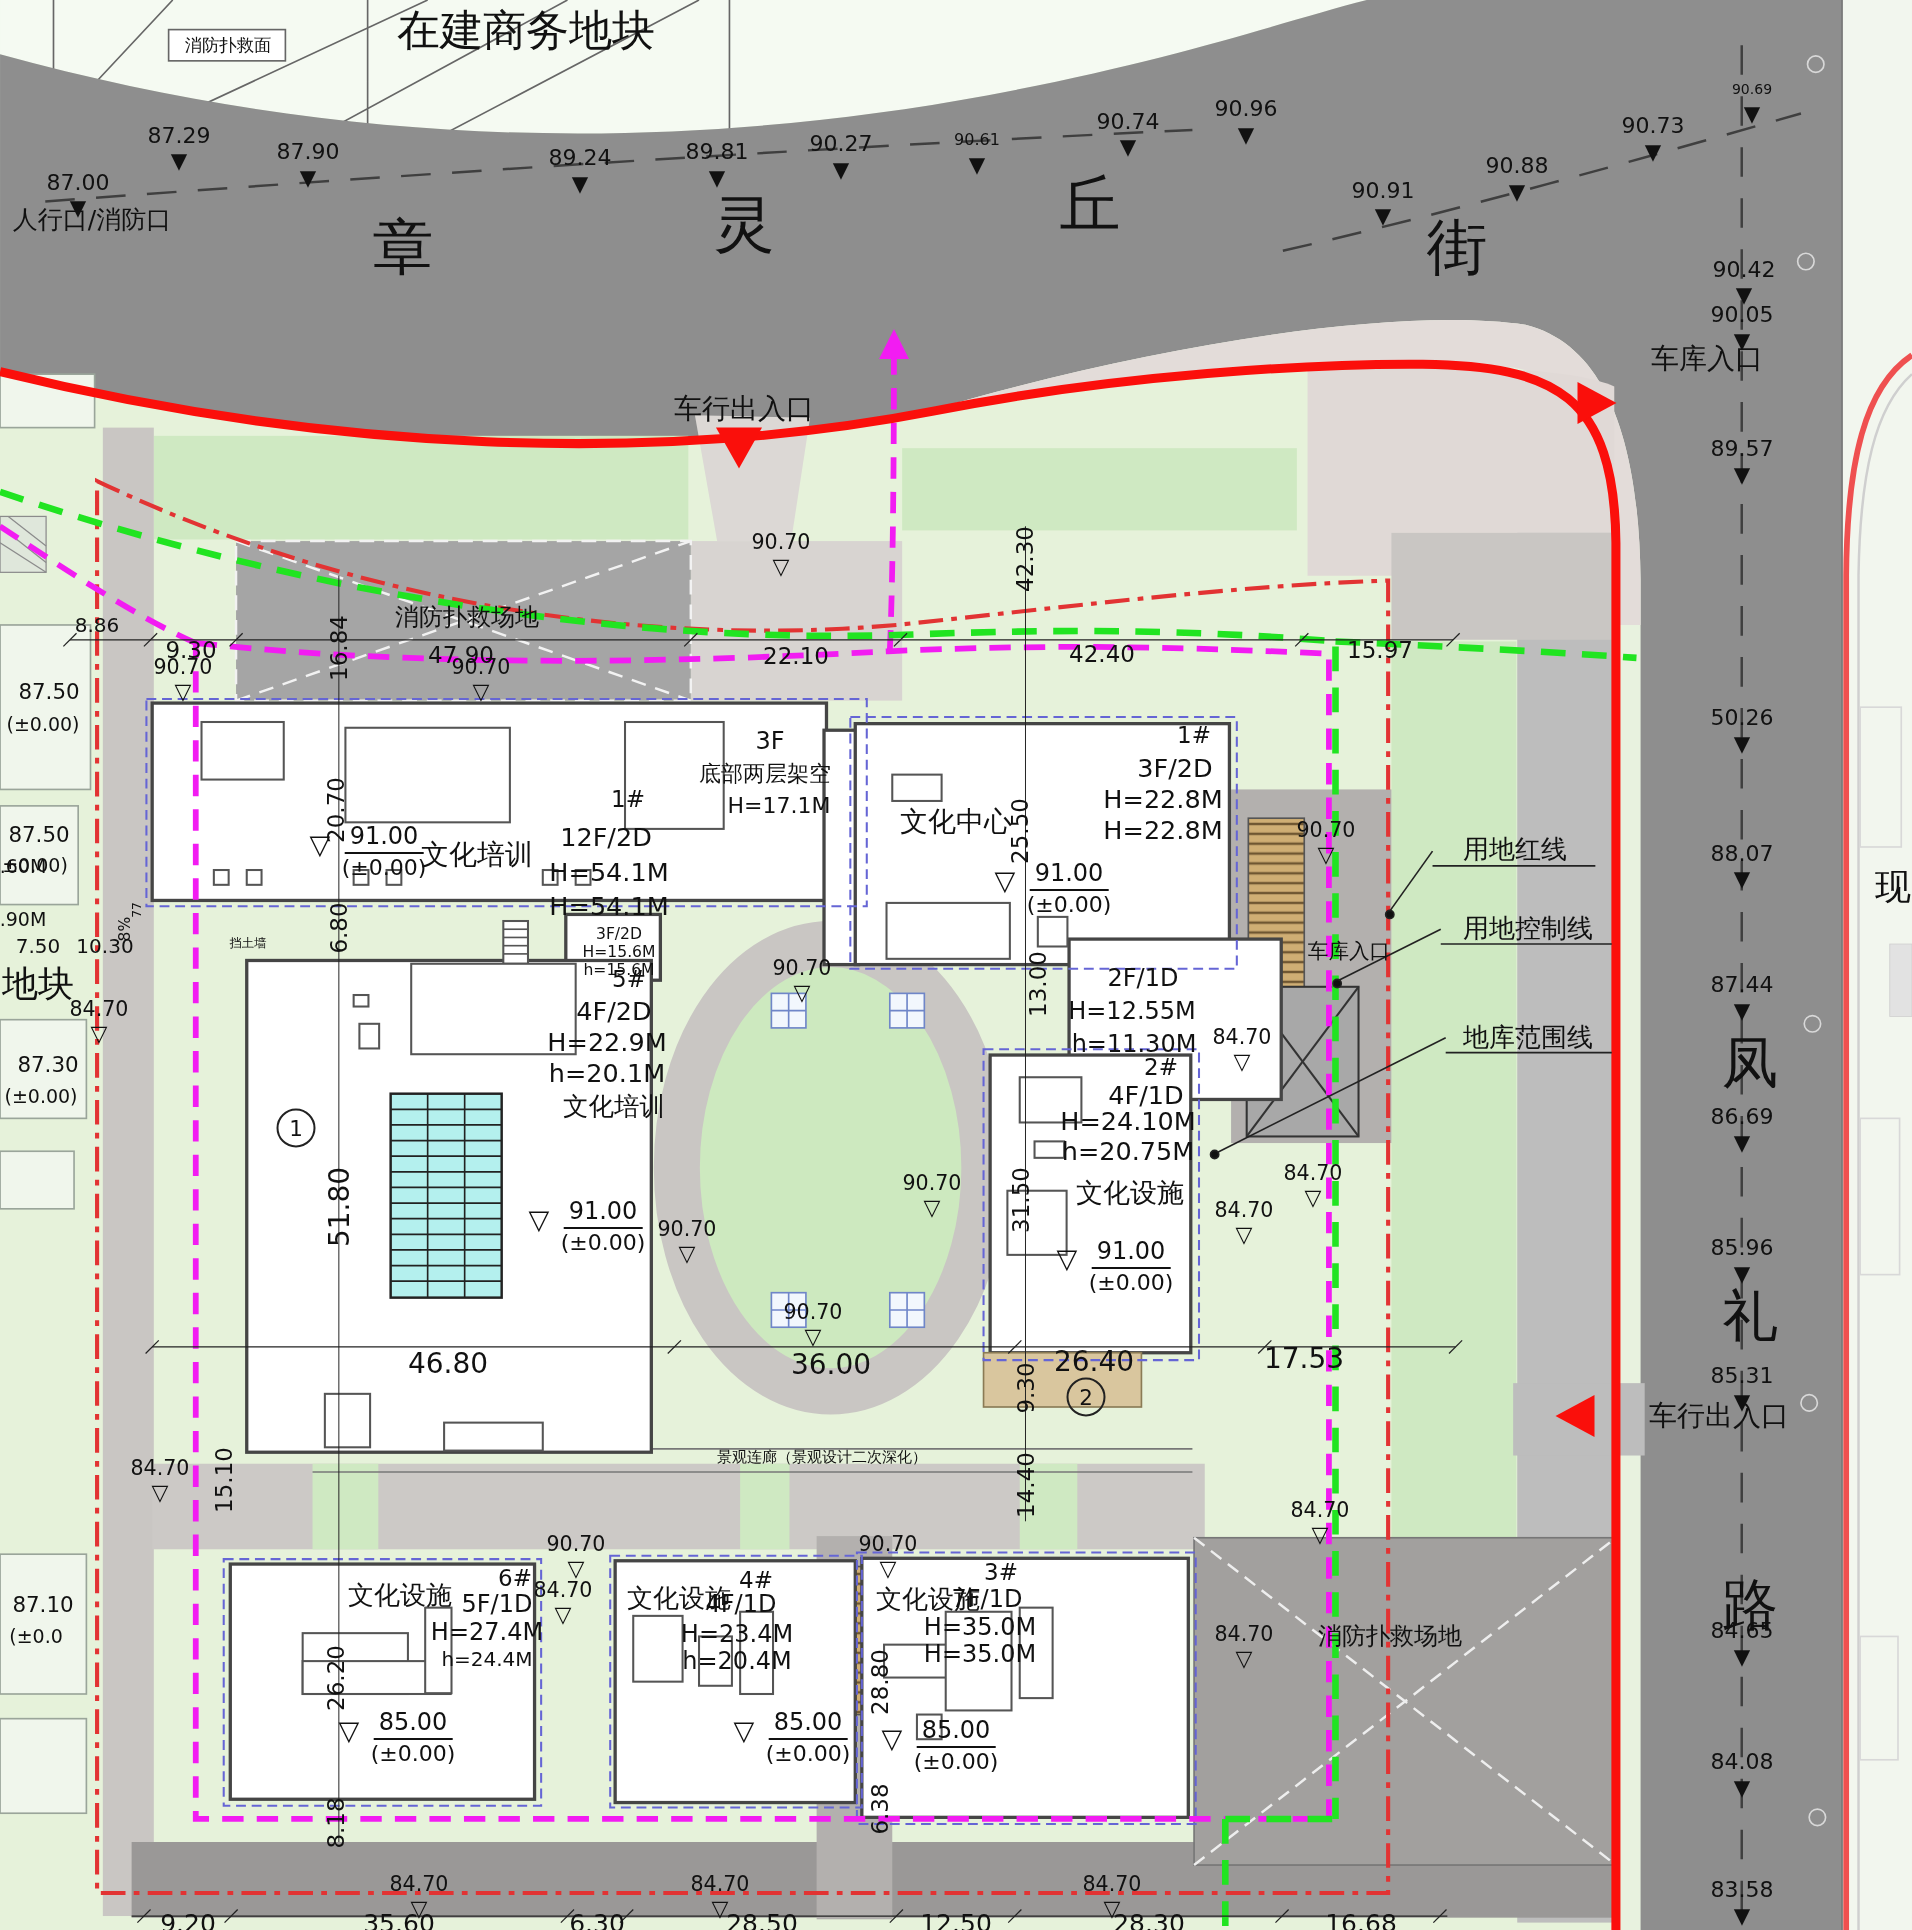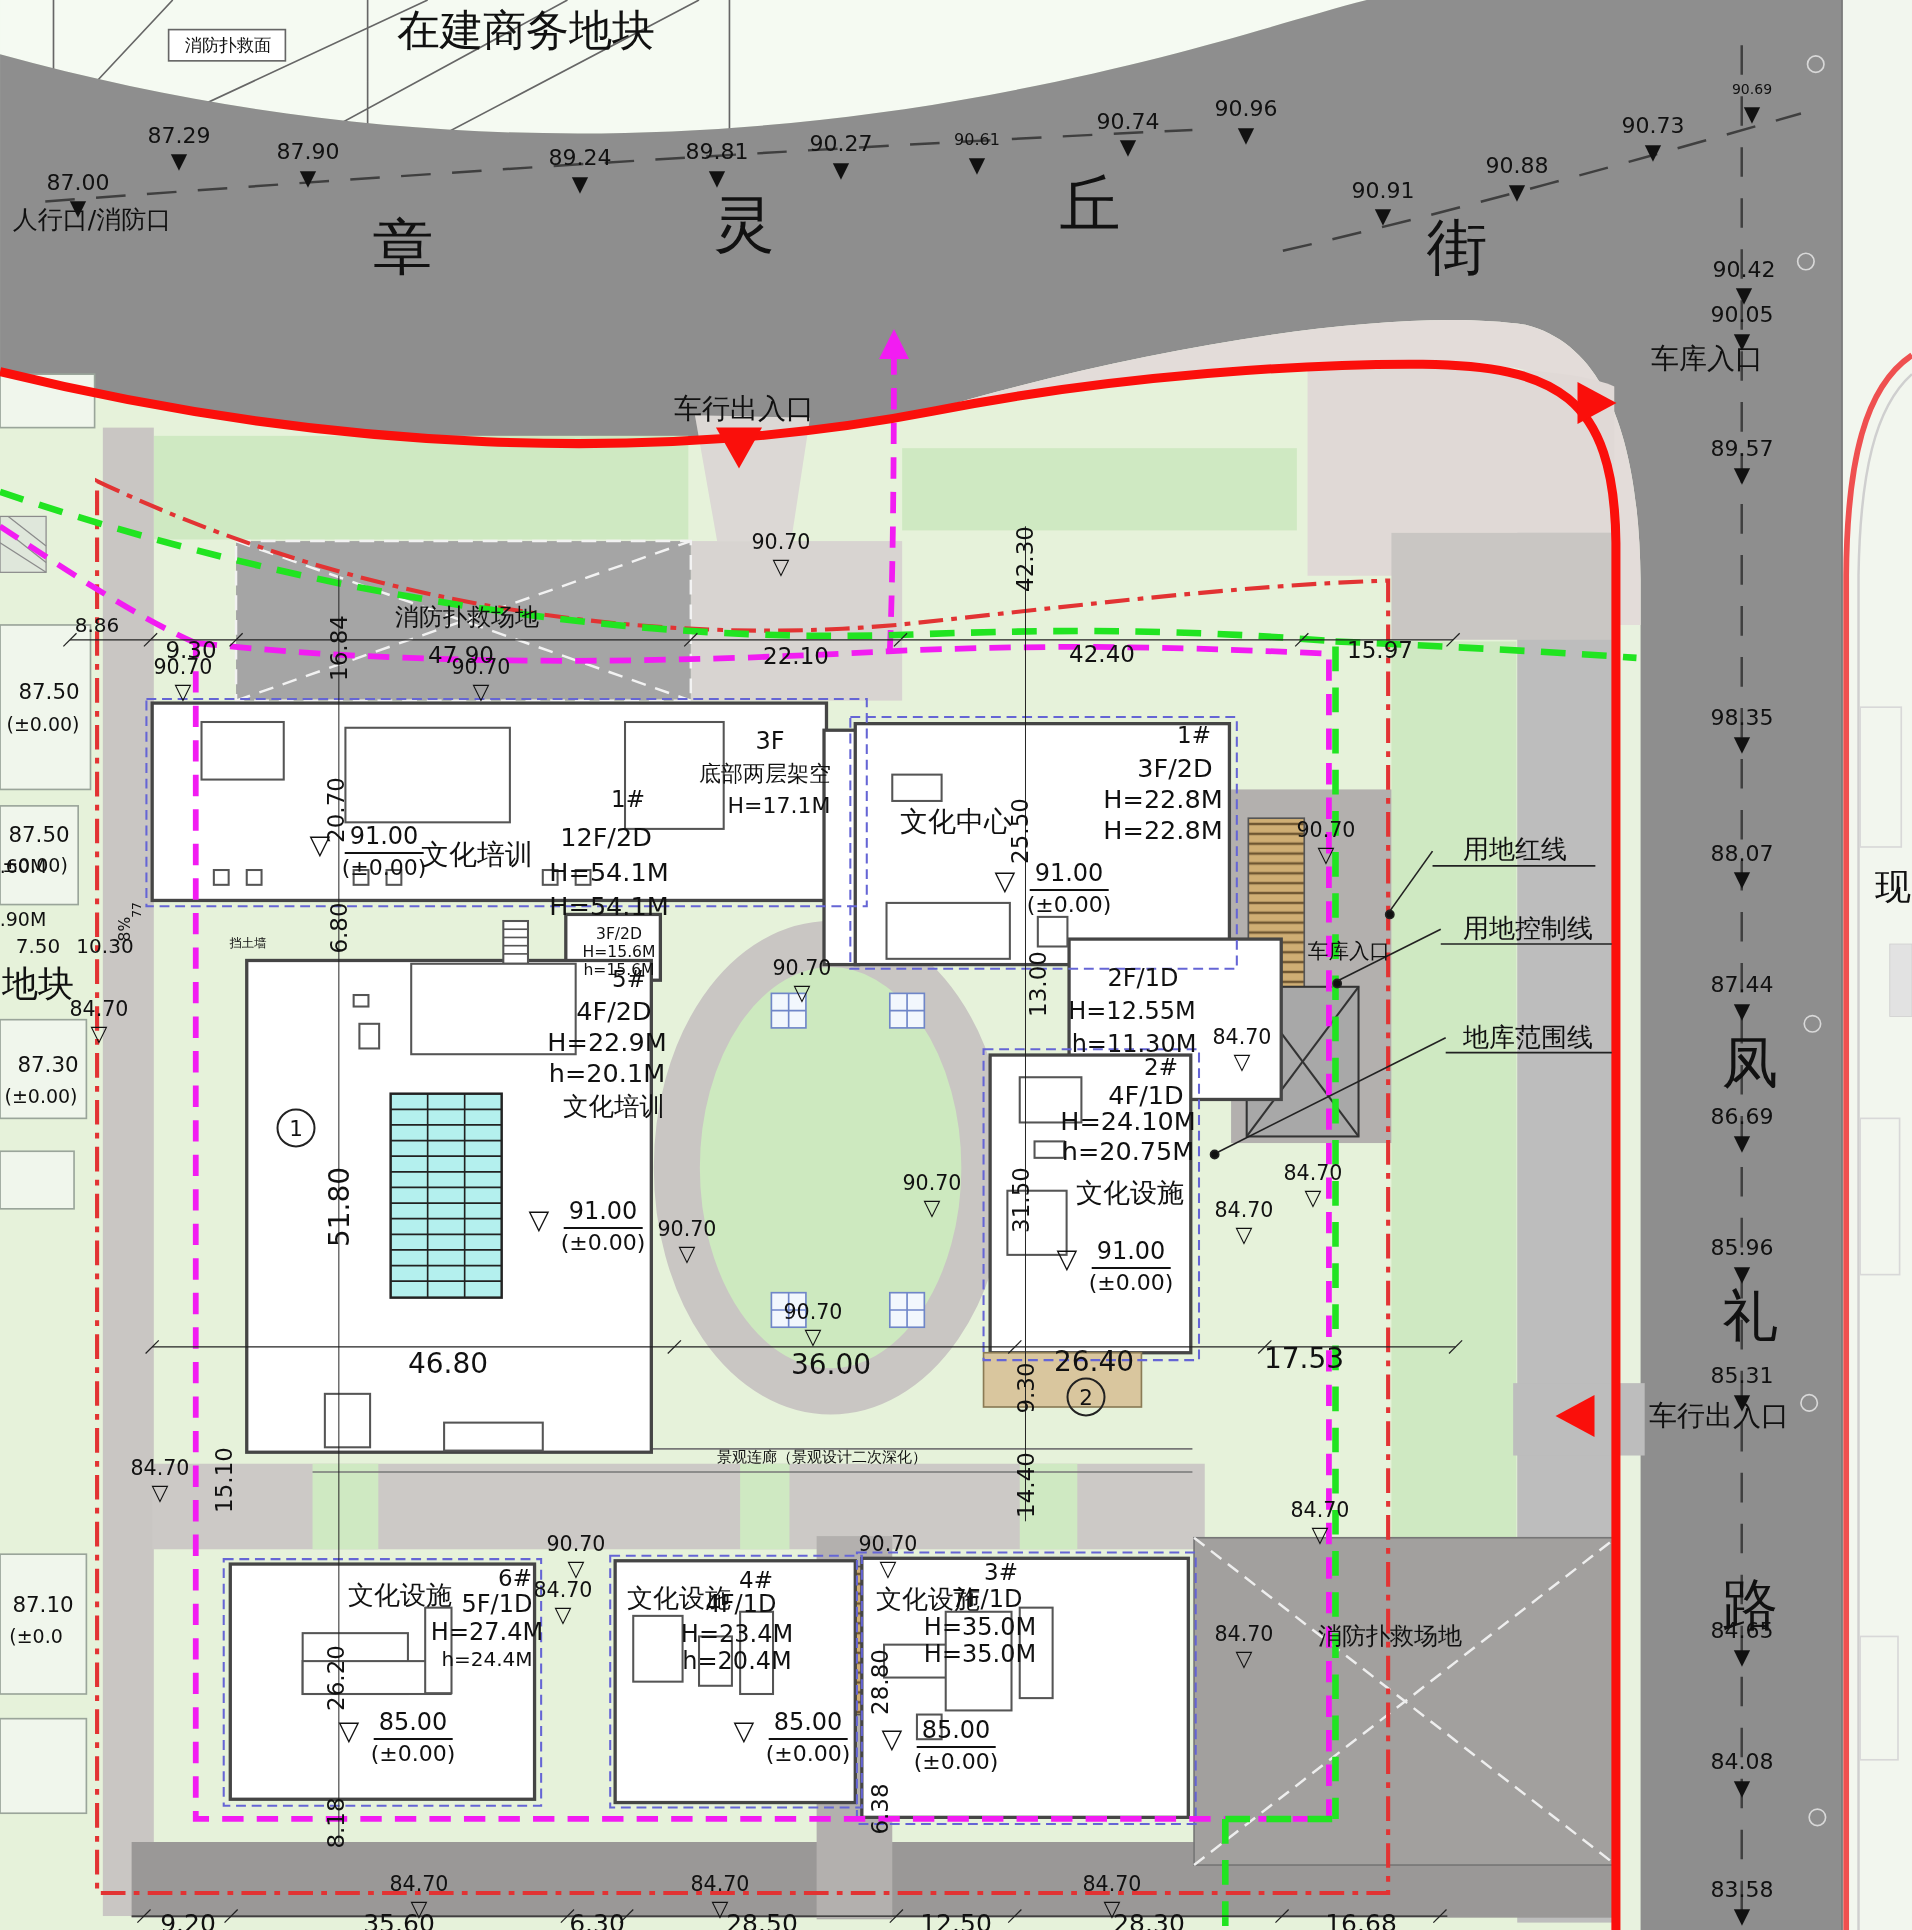--- a/index.html
+++ b/index.html
@@ -456,21 +456,21 @@
       <div class="t" style="left: 1653px; top: 126px; font-size: 22px;">90.73</div>
       <div class="glyph" style="left: 1653px; top: 151px; font-size: 21.4px;">▼</div>
       <div class="t" style="left: 1752px; top: 89px; font-size: 14px;">90.69</div>
       <div class="glyph" style="left: 1752px; top: 113px; font-size: 21.4px;">▼</div>
       <div class="t" style="left: 1744px; top: 270px; font-size: 22px;">90.42</div>
       <div class="glyph" style="left: 1744px; top: 294px; font-size: 21.4px;">▼</div>
       <div class="t" style="left: 1742px; top: 315px; font-size: 22px;">90.05</div>
       <div class="glyph" style="left: 1742px; top: 340px; font-size: 21.4px;">▼</div>
       <div class="t" style="left: 1742px; top: 449px; font-size: 22px;">89.57</div>
       <div class="glyph" style="left: 1742px; top: 474px; font-size: 21.4px;">▼</div>
-      <div class="t" style="left: 1742px; top: 718px; font-size: 22px;">98.35</div>
+      <div class="t" style="left: 1742px; top: 718px; font-size: 22px;">50.26</div>
       <div class="glyph" style="left: 1742px; top: 743px; font-size: 21.4px;">▼</div>
       <div class="t" style="left: 1742px; top: 854px; font-size: 22px;">88.07</div>
       <div class="glyph" style="left: 1742px; top: 878px; font-size: 21.4px;">▼</div>
       <div class="t" style="left: 1742px; top: 985px; font-size: 22px;">87.44</div>
       <div class="glyph" style="left: 1742px; top: 1010px; font-size: 21.4px;">▼</div>
       <div class="t" style="left: 1742px; top: 1117px; font-size: 22px;">86.69</div>
       <div class="glyph" style="left: 1742px; top: 1142px; font-size: 21.4px;">▼</div>
       <div class="t" style="left: 1742px; top: 1248px; font-size: 22px;">85.96</div>
       <div class="glyph" style="left: 1742px; top: 1273px; font-size: 21.4px;">▼</div>
       <div class="t" style="left: 1742px; top: 1376px; font-size: 22px;">85.31</div>

